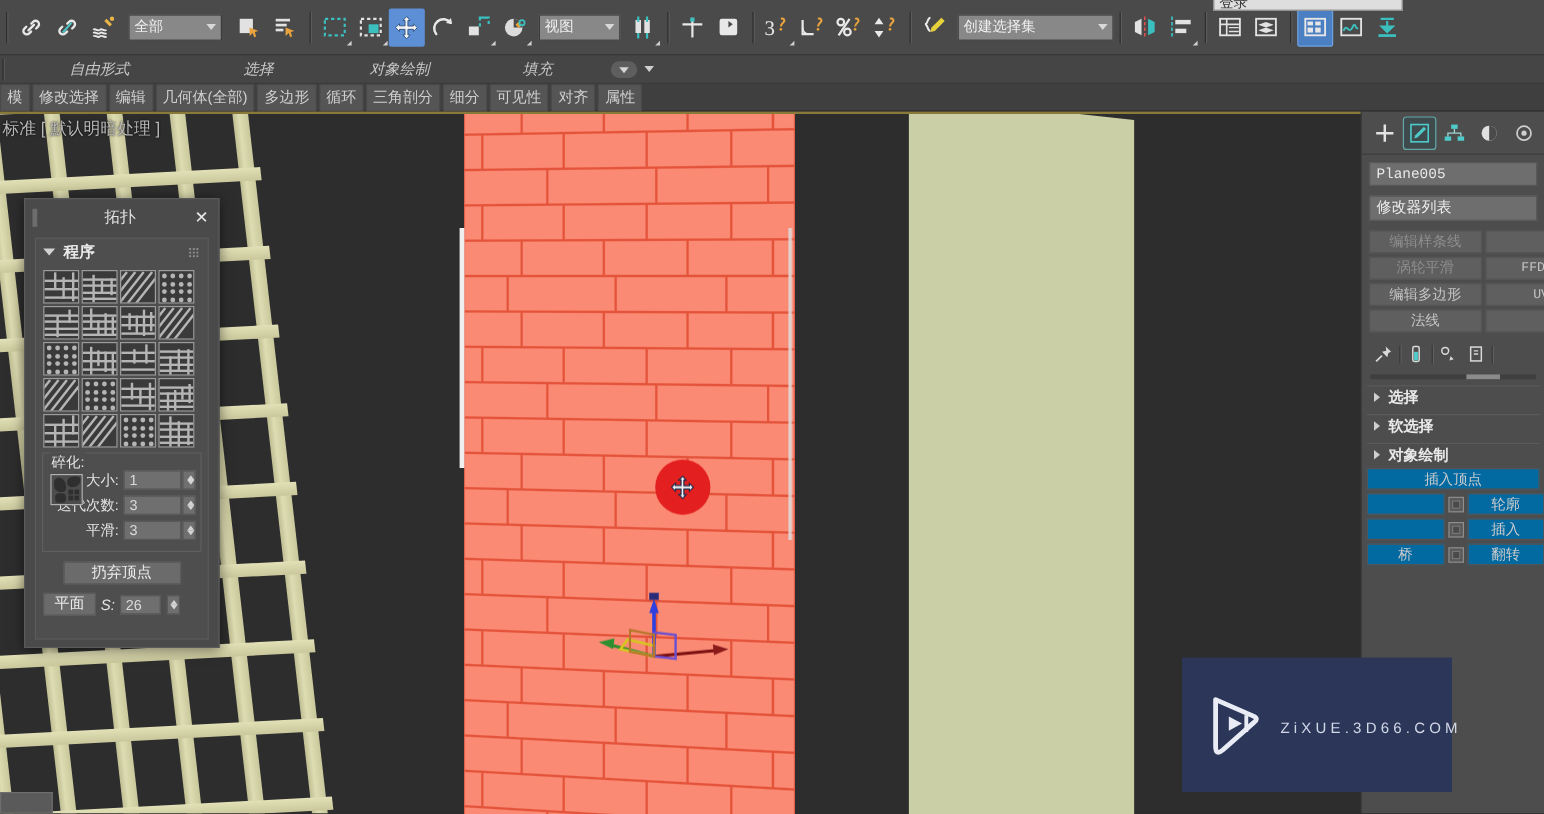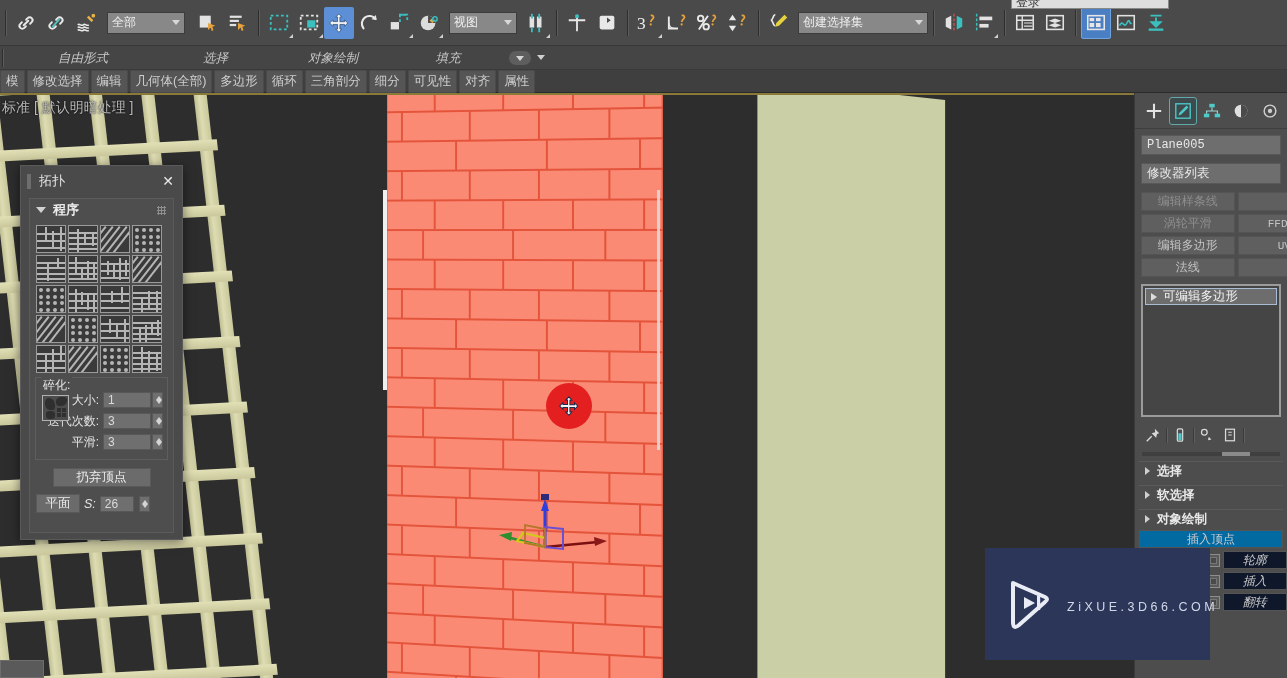--- a/index.html
+++ b/index.html
@@ -164,21 +164,21 @@
     box-shadow: 0 2px 10px rgba(0,0,0,.5);
   }
   .topo-title {
     height: 30px; display: flex; align-items: center;
     padding: 0 6px; color: #e3e3e3; font-size: 13px;
   }
   .topo-grip {
     width: 4px; height: 15px; background: #6d6d6d;
     margin-right: 8px; flex: none;
   }
-  .topo-title .t-txt { flex: 1; }
+  .topo-title .t-txt { flex: 1; margin-left: 48px; }
   .topo-close {
     width: 16px; height: 16px; color: #e8e8e8; font-size: 14px;
     display: flex; align-items: center; justify-content: center;
   }
   .topo-body {
     position: absolute; left: 8px; top: 32px; right: 8px; bottom: 6px;
     background: #4e4e4e; border: 1px solid #5b5b5b;
   }
   .rollout-head {
     height: 22px; display: flex; align-items: center;
@@ -337,24 +337,24 @@
     margin: 0 0 3px 4px; height: 18px;
   }
   .chk-sq {
     width: 13px; height: 13px; background: #5a5a5a;
     border: 1px solid #8d8d8d; flex: none; position: relative;
   }
   .chk-sq:after {
     content:""; position:absolute; inset:2px; background:#4a4a4a; border:1px solid #777;
   }
   .edit-btn {
-    flex: 1; height: 18px; background: #0f172a; border: 1px solid #545454;
+    flex: 1; height: 18px; background: #0369a1; border: 1px solid #545454;
     color: #cdcdcd; font-size: 12px;
     display: flex; align-items: center; justify-content: center;
-    white-space: nowrap; overflow: hidden; font-style: italic;
+    white-space: nowrap; overflow: hidden;
   }
   .full-btn {
     margin: 0 4px 3px 4px; height: 18px; background: #0369a1;
     border: 1px solid #545454; color: #cdcdcd; font-size: 12px;
     display: flex; align-items: center; justify-content: center;
   }
 
   
   .watermark {
     position: absolute; left: 985px; top: 548px;
@@ -1102,26 +1102,20 @@
       <div class="mod-btn dim">编辑样条线</div>
       <div class="mod-btn dim"></div>
       <div class="mod-btn dim">涡轮平滑</div>
       <div class="mod-btn mono">FFD (</div>
       <div class="mod-btn">编辑多边形</div>
       <div class="mod-btn mono">UV</div>
       <div class="mod-btn">法线</div>
       <div class="mod-btn dim"></div>
     </div>
 
-    <div class="stack-box">
-      <div class="stack-item">
-        <span class="s-tri"></span>
-        <span>可编辑多边形</span>
-      </div>
-    </div>
 
     <div class="stack-tools">
       <div class="st-ico">
         <svg width="16" height="16" viewBox="0 0 18 18">
             <path d="M11 2l5 5-2.5 1-1 4-5-5 4-1z" fill="#d9d9d9"></path>
             <path d="M7.5 10.5L2 16" stroke="#d9d9d9" stroke-width="1.6"></path>
           </svg>
       </div>
       <div class="st-div"></div>
       <div class="st-ico">

